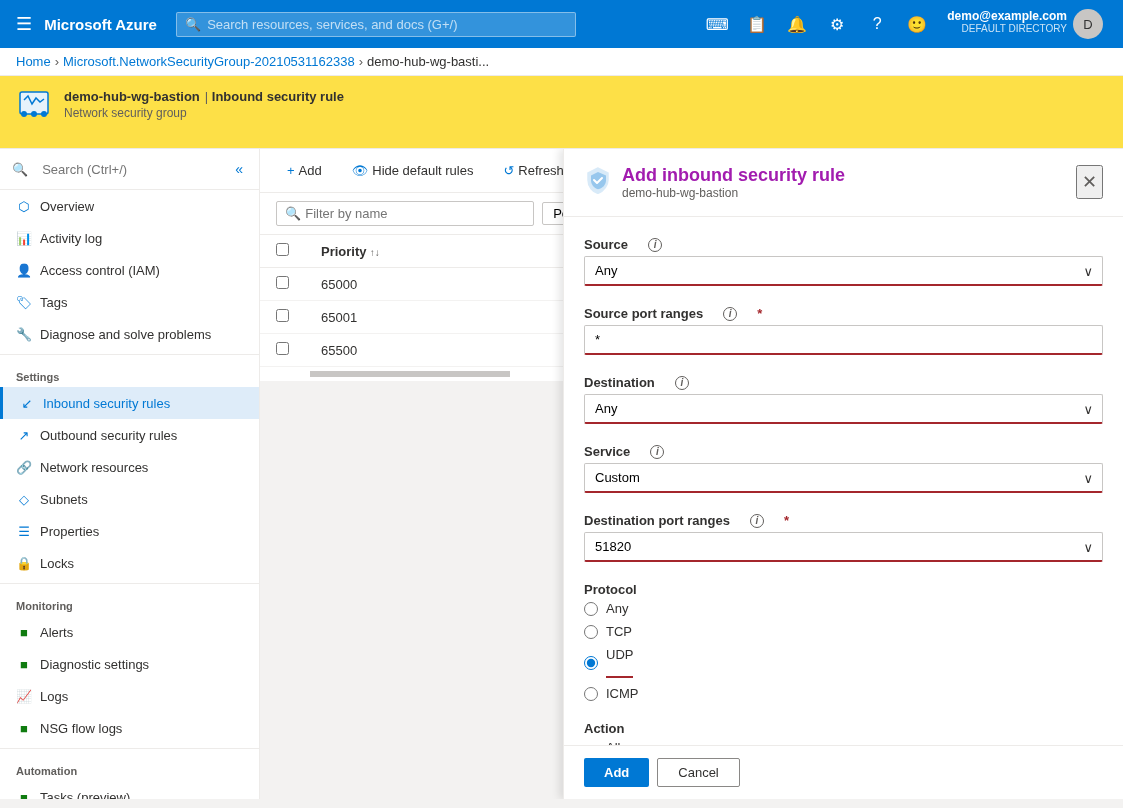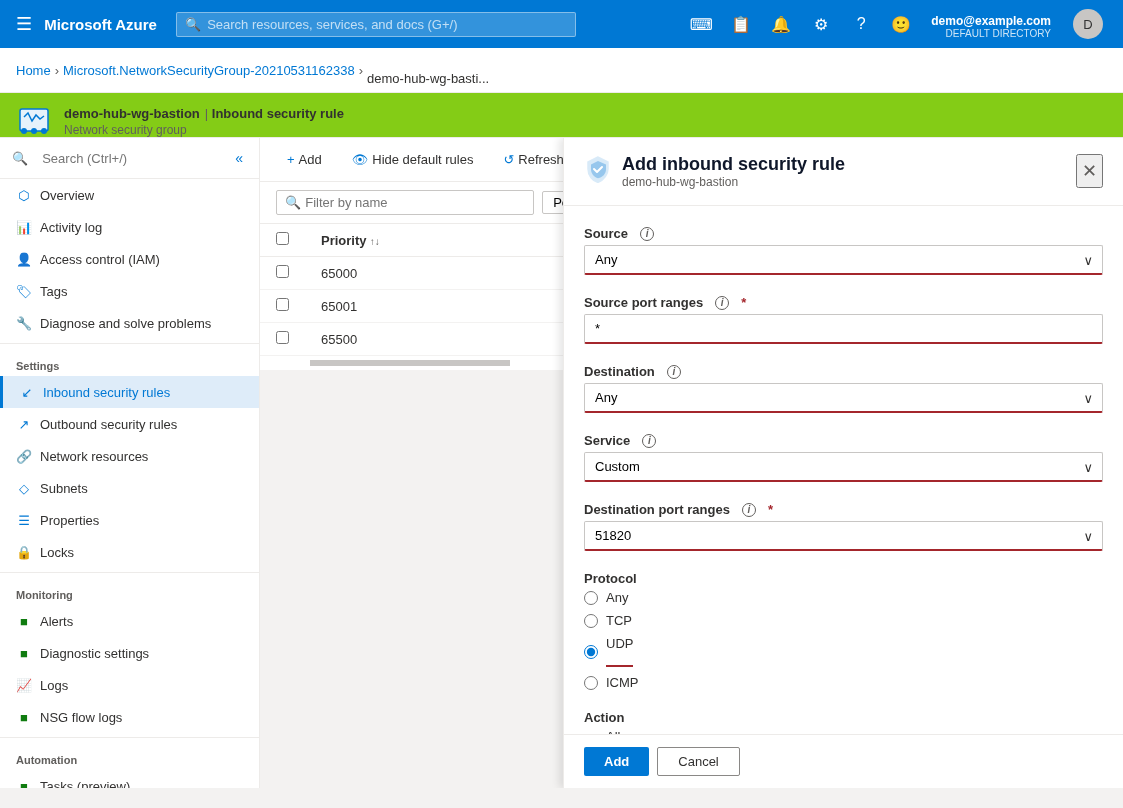--- a/index.html
+++ b/index.html
@@ -36,45 +36,45 @@
       outline: none;
       font-size: 13px;
       width: 100%;
     }
     .topbar-search input::placeholder { color: rgba(255,255,255,0.7); }
     .topbar-icons { display: flex; align-items: center; gap: 4px; margin-left: auto; }
     .topbar-icon-btn {
       width: 36px; height: 36px; display: flex; align-items: center; justify-content: center;
       color: white; cursor: pointer; border-radius: 2px; font-size: 16px;
     }
-    .topbar-user { display: flex; align-items: flex-end; gap: 22px; cursor: pointer; padding: 4px 8px; }
+    .topbar-user { display: flex; align-items: flex-start; gap: 6px; cursor: pointer; padding: 4px 8px; }
     .topbar-user-text { display: flex; flex-direction: column; align-items: flex-end; }
     .topbar-user-name { font-size: 12px; font-weight: 600; }
     .topbar-user-dir { font-size: 10px; opacity: 0.8; }
     .topbar-avatar { width: 30px; height: 30px; border-radius: 50%; background: #c8c6c4; display: flex; align-items: center; justify-content: center; font-size: 13px; color: #333; }
 
     
     .breadcrumb {
       background: white;
       padding: 6px 16px;
       font-size: 12px;
       color: #0078d4;
       display: flex;
       align-items: center;
       gap: 4px;
       border-bottom: 1px solid #edebe9;
     }
     .breadcrumb-separator { color: #605e5c; }
     .breadcrumb-item { cursor: pointer; }
-    .breadcrumb-current { color: #323130; cursor: default; margin-top: 17px; }
+    .breadcrumb-current { color: #323130; cursor: default; }
 
     
     .page-header {
-      background: #84cc16;
-      padding: 8px 16px 0;
+      background: #fde047;
+      padding: 8px 16px 28px;
       display: flex;
       align-items: center;
       gap: 12px;
       border-bottom: 1px solid #edebe9;
     }
     .page-header-icon {
       width: 36px; height: 36px;
       display: flex; align-items: center; justify-content: center;
     }
     .page-header-icon svg { width: 32px; height: 32px; }
@@ -212,33 +212,33 @@
     }
     .panel-header {
       padding: 16px 20px;
       display: flex;
       align-items: flex-start;
       justify-content: space-between;
       border-bottom: 1px solid #edebe9;
     }
     .panel-header-left { display: flex; align-items: center; gap: 10px; }
     .panel-shield-icon { color: #0078d4; font-size: 22px; }
-    .panel-title { font-size: 18px; font-weight: 600; color: #0f172a; }
+    .panel-title { font-size: 18px; font-weight: 600; color: #a21caf; }
     .panel-subtitle { font-size: 12px; color: #605e5c; }
     .panel-close { cursor: pointer; font-size: 18px; color: #605e5c; padding: 4px; }
 
     
     .panel-body {
       flex: 1;
       overflow-y: auto;
       padding: 20px;
     }
     .form-group { margin-bottom: 20px; }
     .form-label {
-      display: flex; align-items: center; gap: 12px;
+      display: flex; align-items: center; gap: 20px;
       font-size: 13px; font-weight: 600; color: #323130;
       margin-bottom: 4px;
     }
     .form-label-required::after { content: ' *'; color: #a4262c; }
     .info-icon {
       width: 14px; height: 14px; border: 1px solid #605e5c; border-radius: 50%;
       display: inline-flex; align-items: center; justify-content: center;
       font-size: 10px; color: #605e5c; cursor: pointer; font-style: italic; font-weight: bold;
     }
     .form-select {

